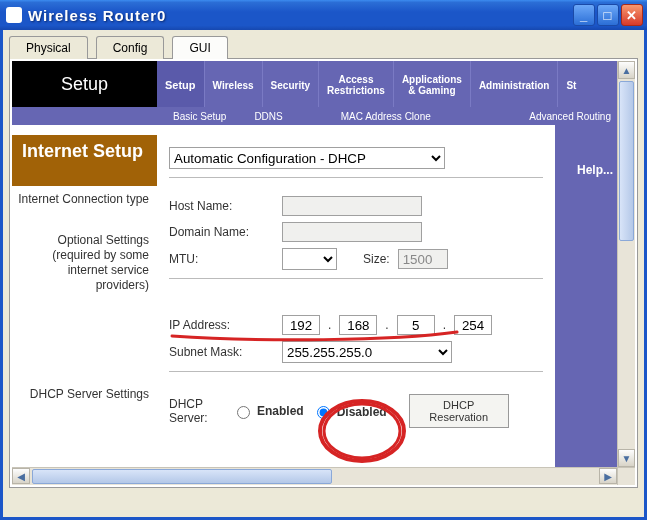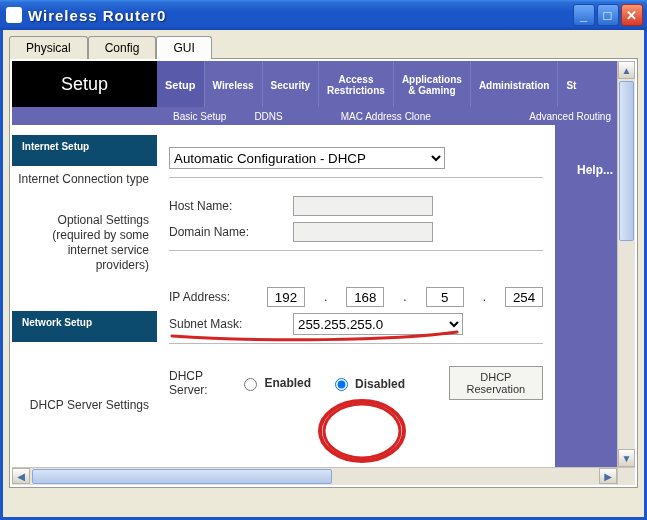--- a/index.html
+++ b/index.html
@@ -53,21 +53,21 @@
     background:#ece9d8;
     height: calc(520px - 30px);
     border:3px solid #1b56c8;
     border-top:none;
     position:relative;
     padding:6px 6px 6px 6px;
   }
   
   .tabrow {
     display:flex;
-    gap:0;
+    gap:8px;
     margin-bottom:-1px;
     position:relative;
     z-index:2;
   }
   .tab {
     border:1px solid #999;
     border-bottom:none;
     background:#ece9d8;
     padding:4px 16px 4px 16px;
     border-top-left-radius:3px;
@@ -144,24 +144,24 @@
     display:grid;
     grid-template-columns: 145px 1fr 80px;
     height: calc(100% - 64px - 18px);
     position:relative;
   }
   .leftcol {
     background:#fff;
     border-right:0;
   }
   .leftcol .section {
-    background:#0c4a6e;color:#fff;
-    font-size:10px;
+    background:#a16207;color:#fff;
+    font-size:18px;
     font-weight:bold;
-    padding:6px 6px 14px 10px;
+    padding:6px 6px 24px 10px;
   }
   .leftcol .label {
     text-align:right;
     color:#333;
     padding:6px 8px 0 6px;
     font-size:12px;
     line-height:15px;
   }
   .centercol {
     background:#fff;
@@ -171,21 +171,21 @@
     overflow:hidden;
   }
   .rightcol {
     background:#6666b3;
     color:#fff;
     font-size:12px;
     padding:38px 8px 0 22px;
   }
   .rightcol .help { font-weight:bold; cursor:pointer; }
   .hr { border:none; border-top:1px solid #bbb; margin:8px 0; }
-  .formrow { display:flex; align-items:center; gap:19px; margin:6px 0; }
+  .formrow { display:flex; align-items:center; gap:8px; margin:6px 0; }
   .formrow .flab { width:105px; }
   .txt {
     border:1px solid #a0a0a0;
     background:#f0f0ee;
     height:20px;
     padding:0 4px;
   }
   .sel {
     border:1px solid #a0a0a0;
     height:22px;
@@ -318,40 +318,46 @@
       </div>
 
       <div class="body">
         <div class="leftcol">
           <div style="height:10px"></div>
           <div class="section">Internet Setup</div>
           <div class="label">Internet Connection type</div>
           <div style="height:20px"></div>
           <div class="label">Optional Settings (required by some internet service providers)</div>
           <div style="height:38px"></div>
-          <div class="section">Network Setup</div>
           <div style="height:10px"></div>
           <div style="height:40px"></div>
           <div class="label">DHCP Server Settings</div>
         </div>
 
         <div class="centercol">
           <div style="height:22px"></div>
           <select class="sel" style="width:276px">
             <option>Automatic Configuration - DHCP</option>
           </select>
           <hr class="hr">
           <div style="height:4px"></div>
           <div class="formrow">
             <span class="flab">Host Name:</span>
             <input class="txt" style="width: 140px;">
           </div>
           <div class="formrow">
             <span class="flab">Domain Name:</span>
             <input class="txt" style="width: 140px;">
+          </div>
+          <div class="formrow">
+            <span class="flab">MTU:</span>
+            <select class="sel" style="width:55px"><option></option></select>
+            <span style="width:10px"></span>
+            <span>Size:</span>
+            <input class="txt" style="width: 50px; color: rgb(136, 136, 136);" value="1500">
           </div>
           <hr class="hr">
           <div style="height:22px"></div>
           <div class="formrow">
             <span class="flab">IP Address:</span>
             <input class="txt ipbox" value="192" style="">.
             <input class="txt ipbox" value="168" style="">.
             <input class="txt ipbox" value="5" style="">.
             <input class="txt ipbox" value="254" style="">
           </div>

